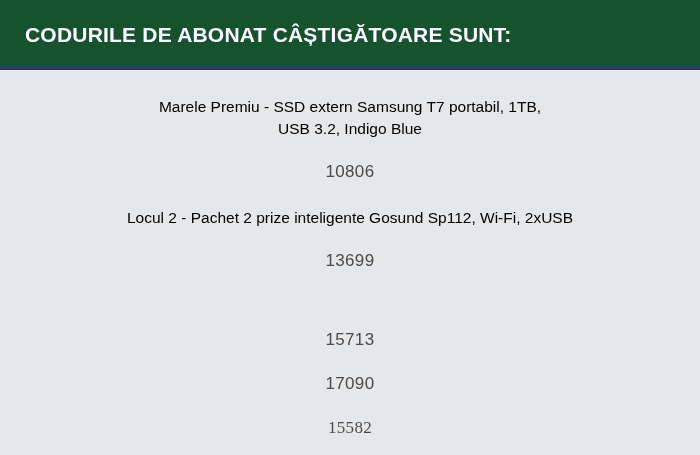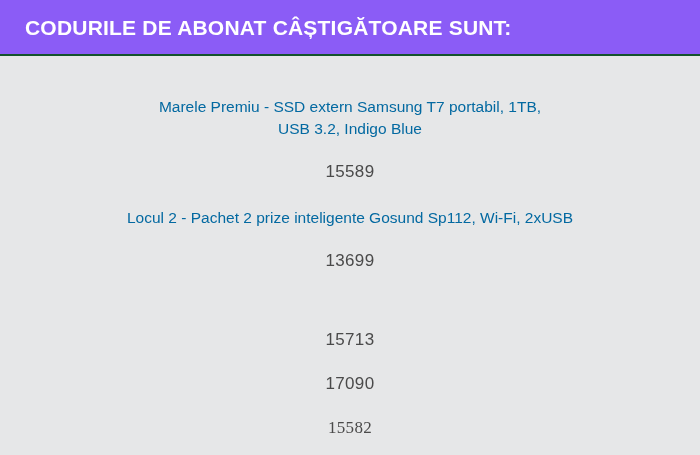--- a/index.html
+++ b/index.html
@@ -18,23 +18,23 @@
     width: 700px;
     height: 455px;
     background: #e6e7e8;
     box-sizing: border-box;
   }
   .header-band {
     position: absolute;
     left: 0;
     top: 0;
     width: 700px;
-    height: 56px;
-    background: #8b5cf6;
-    border-bottom: 2px solid #14532d;
+    height: 70px;
+    background: #14532d;
+    border-bottom: 2px solid #4c1d95;
     box-sizing: border-box;
     display: flex;
     align-items: center;
   }
   .header-title {
     margin-left: 25px;
     color: #ffffff;
     font-size: 21px;
     font-weight: bold;
     letter-spacing: 0.2px;
@@ -47,21 +47,21 @@
     top: 70px;
     width: 700px;
     height: 385px;
     box-sizing: border-box;
     padding-top: 26px;
     display: flex;
     flex-direction: column;
     align-items: center;
   }
   .prize-line {
-    color: #0369a1;
+    color: #000000;
     font-size: 15.5px;
     line-height: 22px;
     text-align: center;
     white-space: pre-wrap;
     max-width: 640px;
   }
   .code-line {
     color: #4a4a4a;
     font-size: 17px;
     line-height: 23px;
@@ -87,21 +87,21 @@
     <div class="header-title">CODURILE DE ABONAT CÂȘTIGĂTOARE SUNT:</div>
   </div>
 
   <div class="body-area">
 
     <div class="prize-line">Marele Premiu - SSD extern Samsung T7 portabil, 1TB,
 USB 3.2, Indigo Blue</div>
 
     <div class="gap-md"></div>
 
-    <div class="code-line">15589</div>
+    <div class="code-line">10806</div>
 
     <div class="gap-lg"></div>
 
     <div class="prize-line">Locul 2 - Pachet 2 prize inteligente Gosund Sp112, Wi-Fi, 2xUSB</div>
 
     <div class="gap-md"></div>
 
     <div class="code-line">13699</div>
 
     <div class="gap-lg"></div>

